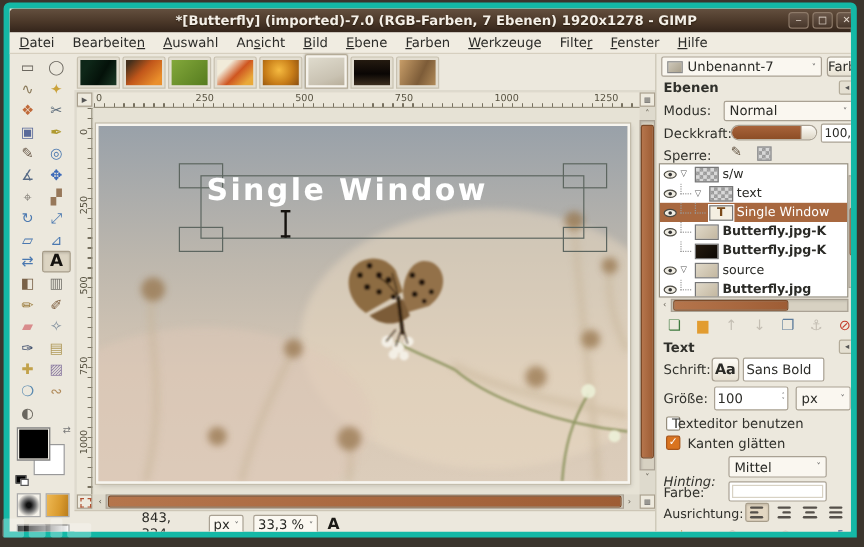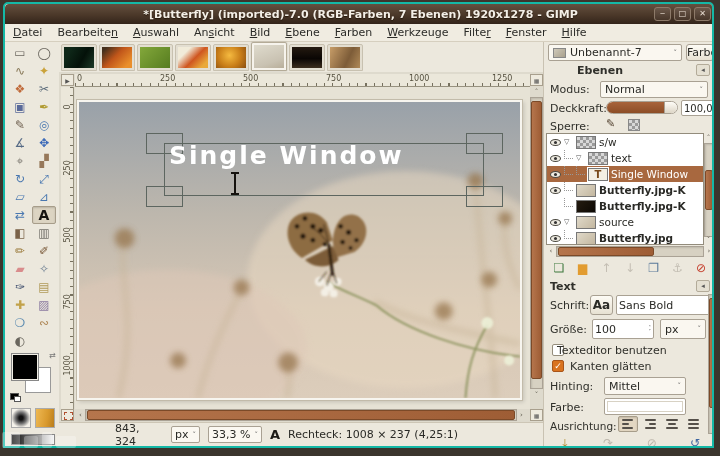--- a/index.html
+++ b/index.html
@@ -1,20 +1,20 @@
 <!DOCTYPE html>
 <html><head>
 <meta charset="utf-8">
 <style>
   * { margin:0; padding:0; box-sizing:border-box; }
   html,body { width:720px; height:456px; overflow:hidden; }
   body { position:relative; background:#3b352d; font-family:"DejaVu Sans",sans-serif; font-size:11px; color:#2a2a26; }
 
   #gimp-window { position:absolute; left:3px; top:2px; width:711px; height:446px;
-    background:#ece8dd; border:2px solid #14b8a6; border-radius:5px 5px 0 0; overflow:hidden; }
+    background:#ece8dd; border:5px solid #14b8a6; border-radius:5px 5px 0 0; overflow:hidden; }
 
   
   .titlebar { position:absolute; left:0; top:0; width:711px; height:20px;
     background:linear-gradient(#64503f,#4b3829 55%,#33241a); border-radius:4px 4px 0 0;
     display:flex; align-items:center; }
   .titlebar .appicon { position:absolute; left:6px; top:4px; width:11px; height:11px; border-radius:3px;
     background:radial-gradient(circle at 35% 35%,#c7b9a8,#6b5ричь
 44); opacity:.8; }
   .title-text { width:100%; text-align:center; color:#f4efe7; font-weight:bold; font-size:11px; text-shadow:0 1px 1px #241709; }
   .winbtns { position:absolute; right:5px; top:3px; display:flex; gap:3px; }
@@ -368,34 +368,33 @@
     <span class="status-pos">843, 324</span>
     <span class="combo">
         <span>px</span>
         <span class="chev">˅</span>
       </span>
     <span class="combo">
         <span>33,3 %</span>
         <span class="chev">˅</span>
       </span>
     <span class="tool-A">A</span>
-    <span>Rechteck: 1008 × 237  (4,25:1)</span>
   </div>
 
   <div class="dock">
     <div class="dd" style="left:4px;top:2px;width:134px;height:17px;">
       <span style="display:flex;align-items:center;gap:4px;">
           <span style="width:13px;height:10px;border:1px solid #888;background:linear-gradient(135deg,#cfc9ba,#a9a08c);"></span>
           <span>Unbenannt-7</span>
         </span>
       <span class="chev">˅</span>
     </div>
     <div class="btn" style="position:absolute;left:142px;top:2px;width:28px;height:17px;line-height:15px;">Farbe</div>
 
-    <span class="row-label hdr" style="top:22px;margin-left:27px;">Ebenen</span>
+    <span class="row-label hdr" style="top:22px;">Ebenen</span>
     <div class="mini-btn" style="left:152px;top:22px;">◂</div>
 
     <span class="row-label" style="top:41px;">Modus:</span>
     <div class="dd" style="left:56px;top:39px;width:108px;height:17px;">
       <span>Normal</span>
         <span class="chev">˅</span>
     </div>
 
     <span class="row-label" style="top:60px;">Deckkraft:</span>
     <div class="slider-trough" style="left:62px;top:59px;width:72px;">
@@ -482,21 +481,21 @@
         <div class="icon-btn" style="color: rgb(90, 122, 154);">❐</div>
         <div class="icon-btn" style="color: rgb(183, 177, 166); opacity: 0.75;">⚓</div>
         <div class="icon-btn" style="color: rgb(196, 60, 42);">⊘</div>
       </div>
 
     <span class="row-label hdr" style="top:238px;">Text</span>
     <div class="mini-btn" style="left:152px;top:238px;">◂</div>
 
     <span class="row-label" style="top:257px;">Schrift:</span>
     <div class="btn" style="position:absolute;left:46px;top:253px;width:23px;height:20px;font-weight:bold;font-size:12px;line-height:18px;">Aa</div>
-    <div class="spin" style="left:72px;top:253px;width:94px;height:20px;">
+    <div class="spin" style="left:72px;top:253px;width:68px;height:20px;">
         <span>Sans Bold</span>
       </div>
 
     <span class="row-label" style="top:281px;">Größe:</span>
     <div class="spin" style="left:48px;top:277px;width:62px;height:20px;">
       <span>100</span>
         <span class="stepper">
           <span>˄</span>
           <span>˅</span>
         </span>
@@ -505,21 +504,21 @@
       <span>px</span>
         <span class="chev">˅</span>
     </div>
 
     <div class="checkbox" style="top:302px;"></div>
     <span class="row-label" style="left:13px;top:302px;">Texteditor benutzen</span>
 
     <div class="checkbox on" style="top:318px;">✓</div>
     <span class="row-label" style="left:26px;top:318px;">Kanten glätten</span>
 
-    <span class="row-label" style="top:338px;">Hinting:</span>
+    <span class="row-label" style="top:350px;font-style:italic;">Hinting:</span>
     <div class="dd" style="left:60px;top:335px;width:82px;height:18px;">
       <span>Mittel</span>
         <span class="chev">˅</span>
     </div>
 
     <span class="row-label" style="top:359px;">Farbe:</span>
     <div style="position:absolute;left:60px;top:356px;width:82px;height:17px;border:1px solid #a9a193;border-radius:2px;background:#fff;padding:2px;">
       <div id="text-color-swatch" style="width: 100%; height: 100%; border: 1px solid rgb(216, 210, 196); background: rgb(255, 255, 255);"></div>
     </div>
 

